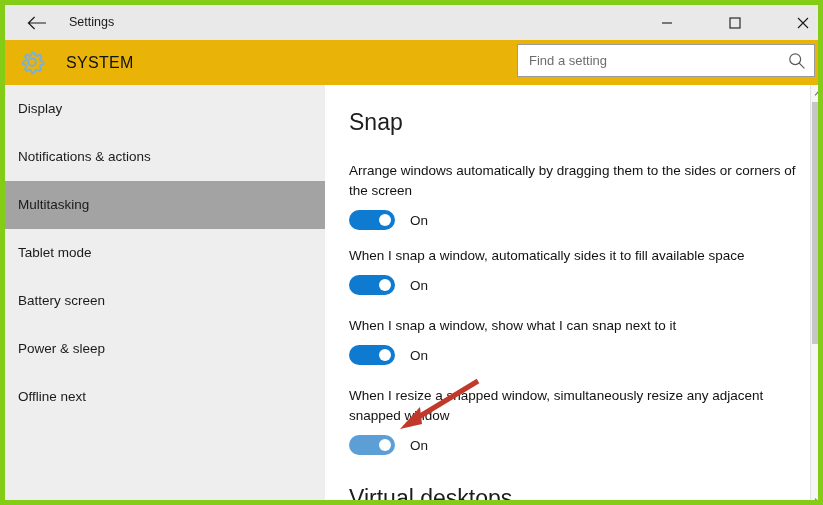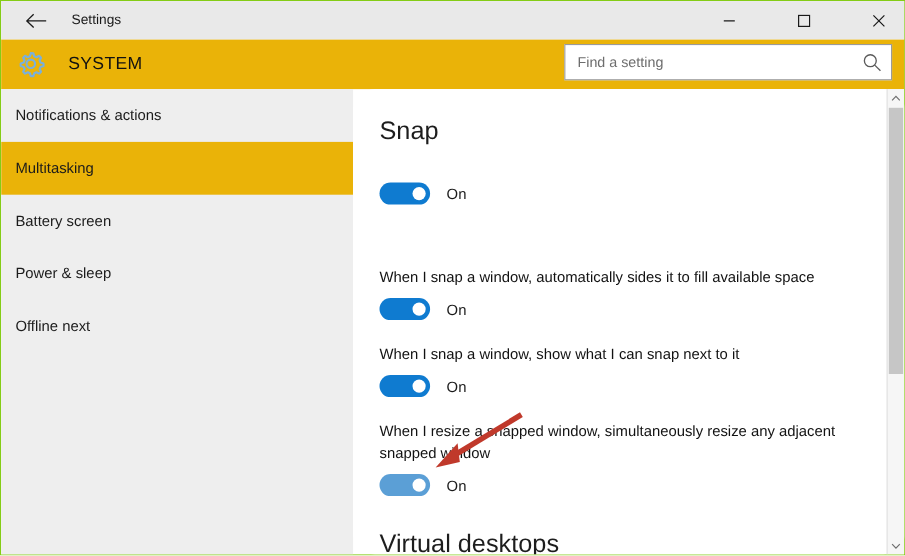--- a/index.html
+++ b/index.html
@@ -10,21 +10,21 @@
   body {
     font-family: "Liberation Sans", sans-serif;
     -webkit-font-smoothing: antialiased;
   }
 
   #app-window {
     position: relative;
     width: 823px;
     height: 505px;
     box-sizing: border-box;
-    border: 1px solid #84cc16;
+    border: 5px solid #84cc16;
     background: #ffffff;
     overflow: hidden;
   }
 
   
   #title-bar {
     position: absolute;
     left: 0; top: 0;
     width: 823px;
     height: 35px;
@@ -125,21 +125,21 @@
     position: relative;
     height: 48px;
     line-height: 48px;
     padding-left: 13px;
     font-size: 13.5px;
     color: #1b1b1b;
     white-space: nowrap;
     cursor: pointer;
     box-sizing: border-box;
   }
-  .sidebar-item.selected { background: #eab308; }
+  .sidebar-item.selected { background: #a3a3a3; }
 
   
   #content-pane {
     position: absolute;
     left: 320px; top: 80px;
     width: 502px;
     height: 423px;
     background: #ffffff;
     overflow: hidden;
     border-radius: 20px;
@@ -276,40 +276,47 @@
   <div id="search-box">
     <input id="search-input" type="text" placeholder="Find a setting" style="">
     <svg id="search-icon" viewBox="0 0 20 20">
       <circle cx="8.2" cy="8.2" r="5.4" fill="none" stroke="#5a5a5a" stroke-width="1.2"></circle>
       <path d="M12.2 12.2 L17.4 17.4" stroke="#5a5a5a" stroke-width="1.2" fill="none"></path>
     </svg>
   </div>
 
   <div id="sidebar">
     <div class="sidebar-item">
+      <span>Display</span>
+    </div>
+    <div class="sidebar-item">
       <span>Notifications &amp; actions</span>
     </div>
     <div class="sidebar-item selected">
       <span>Multitasking</span>
     </div>
     <div class="sidebar-item">
+      <span>Tablet mode</span>
+    </div>
+    <div class="sidebar-item">
       <span>Battery screen</span>
     </div>
     <div class="sidebar-item">
       <span>Power &amp; sleep</span>
     </div>
     <div class="sidebar-item">
       <span>Offline next</span>
     </div>
   </div>
 
   <div id="content-pane">
     <div id="section-title">Snap</div>
 
     <div class="setting-block" id="setting-0">
+      <div class="setting-label">Arrange windows automatically by dragging them to the sides or corners of the screen</div>
       <div class="toggle-row">
         <div class="toggle">
           <div class="knob"></div>
         </div>
         <span class="toggle-state">On</span>
       </div>
     </div>
 
     <div class="setting-block" id="setting-1">
       <div class="setting-label">When I snap a window, automatically sides it to fill available space</div>

